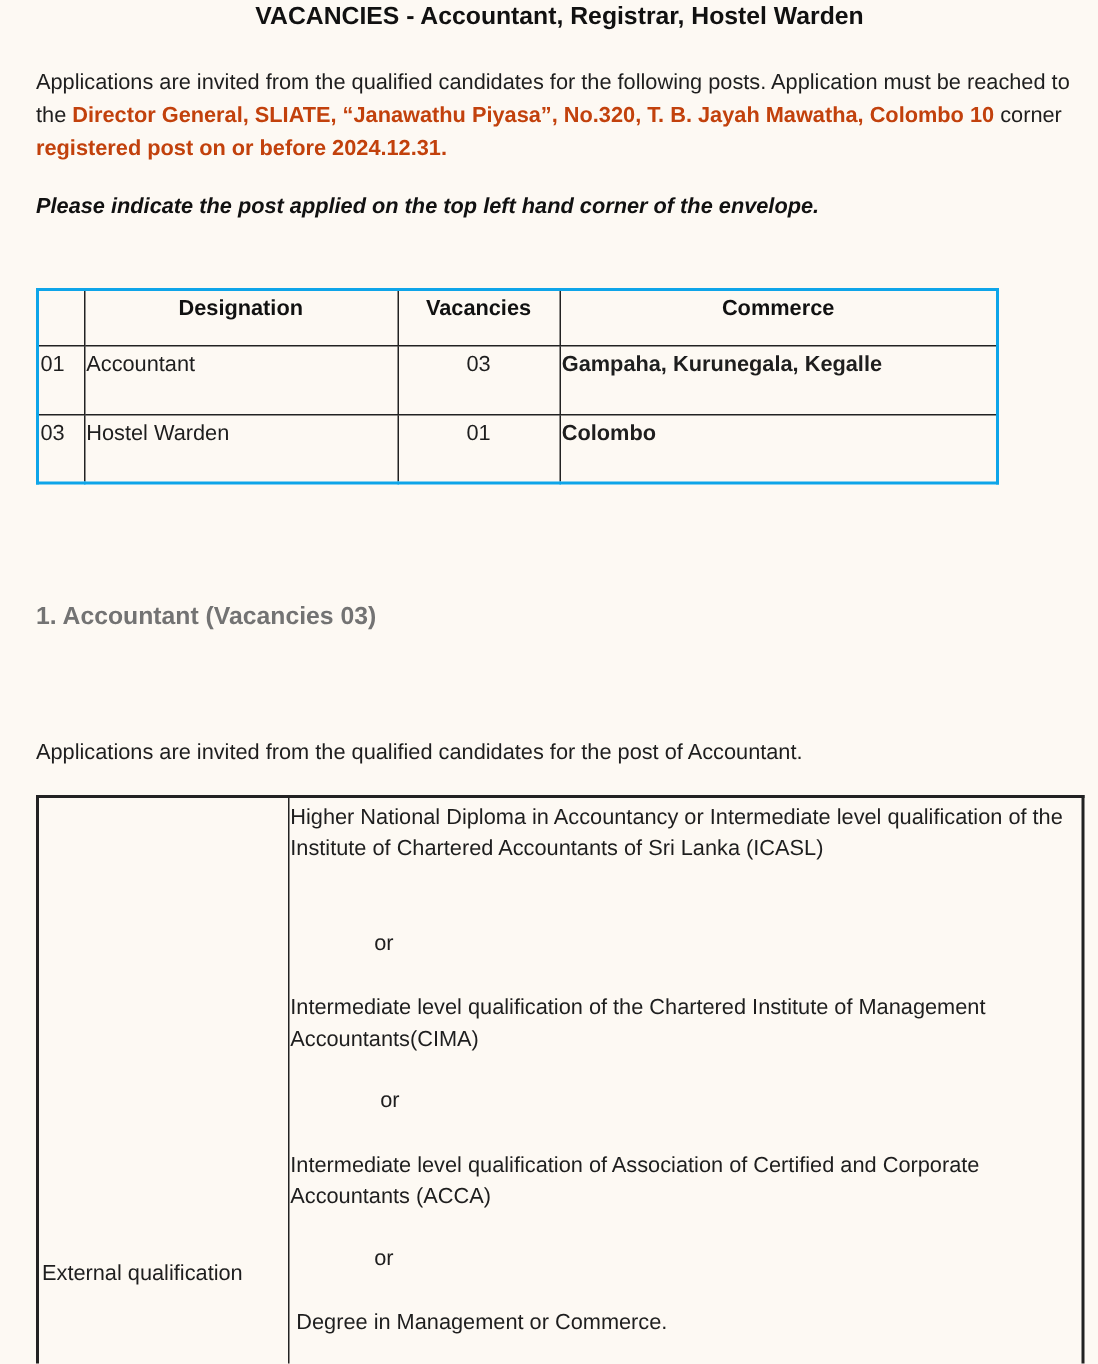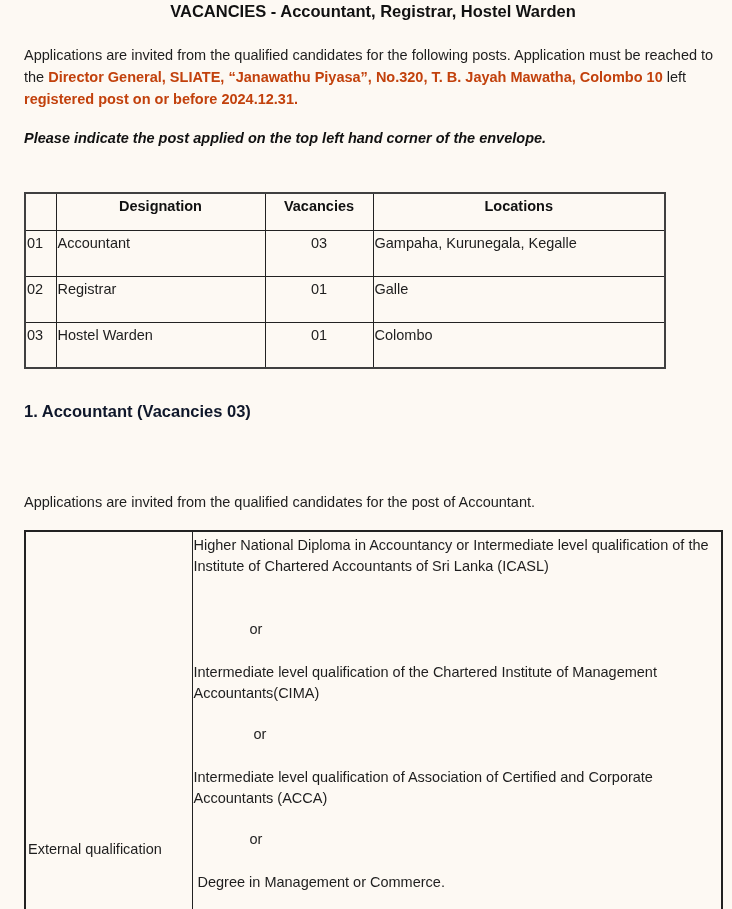--- a/index.html
+++ b/index.html
@@ -42,46 +42,46 @@
       font-weight: bold;
       font-style: italic;
       font-size: 14.5px;
       color: #111;
     }
     table.vac {
       position: absolute;
       left: 24px;
       top: 192px;
       border-collapse: collapse;
-      border: 2px solid #404040;
+      border: 2px solid #0ea5e9;
       font-size: 14.5px;
     }
     table.vac td, table.vac th {
       border: 1px solid #222;
       vertical-align: top;
       padding: 4px 1px;
       height: 37px;
       box-sizing: border-box;
     }
     table.vac th {
       font-weight: bold;
       text-align: center;
       color: #111;
     }
     .c-no { width: 31px; }
     .c-des { width: 209px; }
     .c-vac { width: 108px; text-align: center; }
-    .c-loc { width: 292px; }
+    .c-loc { width: 292px; font-weight: bold; }
     .section-heading {
       position: absolute;
       left: 24px;
       top: 402px;
       font-weight: bold;
       font-size: 16.5px;
-      color: #0f172a;
+      color: #737373;
     }
     .section-intro {
       position: absolute;
       left: 24px;
       top: 448px;
       font-size: 14.5px;
       margin-top: 46px;
     }
     table.qual {
       position: absolute;
@@ -123,43 +123,37 @@
     }
     .q-body .or {
       position: absolute;
     }
   </style>
 </head>
 <body>
 
 <div class="page-title">VACANCIES - Accountant, Registrar, Hostel Warden</div>
 
-<div class="intro"><span>Applications are invited from the qualified candidates for the following posts. Application must be reached to the </span><b>Director General, SLIATE, “Janawathu Piyasa”, No.320, T. B. Jayah Mawatha, Colombo 10</b><span> left </span><b>registered post on or before 2024.12.31.</b></div>
+<div class="intro"><span>Applications are invited from the qualified candidates for the following posts. Application must be reached to the </span><b>Director General, SLIATE, “Janawathu Piyasa”, No.320, T. B. Jayah Mawatha, Colombo 10</b><span> corner </span><b>registered post on or before 2024.12.31.</b></div>
 
 <div class="notice">Please indicate the post applied on the top left hand corner of the envelope.</div>
 
 <table class="vac">
   <tbody>
       <tr>
     <th class="c-no"></th>
     <th class="c-des">Designation</th>
     <th class="c-vac">Vacancies</th>
-    <th class="c-loc">Locations</th>
+    <th class="c-loc">Commerce</th>
   </tr>
   <tr style="height:46px">
     <td class="c-no" style="height:46px">01</td>
     <td class="c-des">Accountant</td>
     <td class="c-vac">03</td>
     <td class="c-loc">Gampaha, Kurunegala, Kegalle</td>
-  </tr>
-  <tr>
-    <td class="c-no" style="height:46px">02</td>
-    <td class="c-des">Registrar</td>
-    <td class="c-vac">01</td>
-    <td class="c-loc">Galle</td>
   </tr>
   <tr>
     <td class="c-no" style="height:46px">03</td>
     <td class="c-des">Hostel Warden</td>
     <td class="c-vac">01</td>
     <td class="c-loc">Colombo</td>
   </tr>
 </tbody>
   </table>
 

